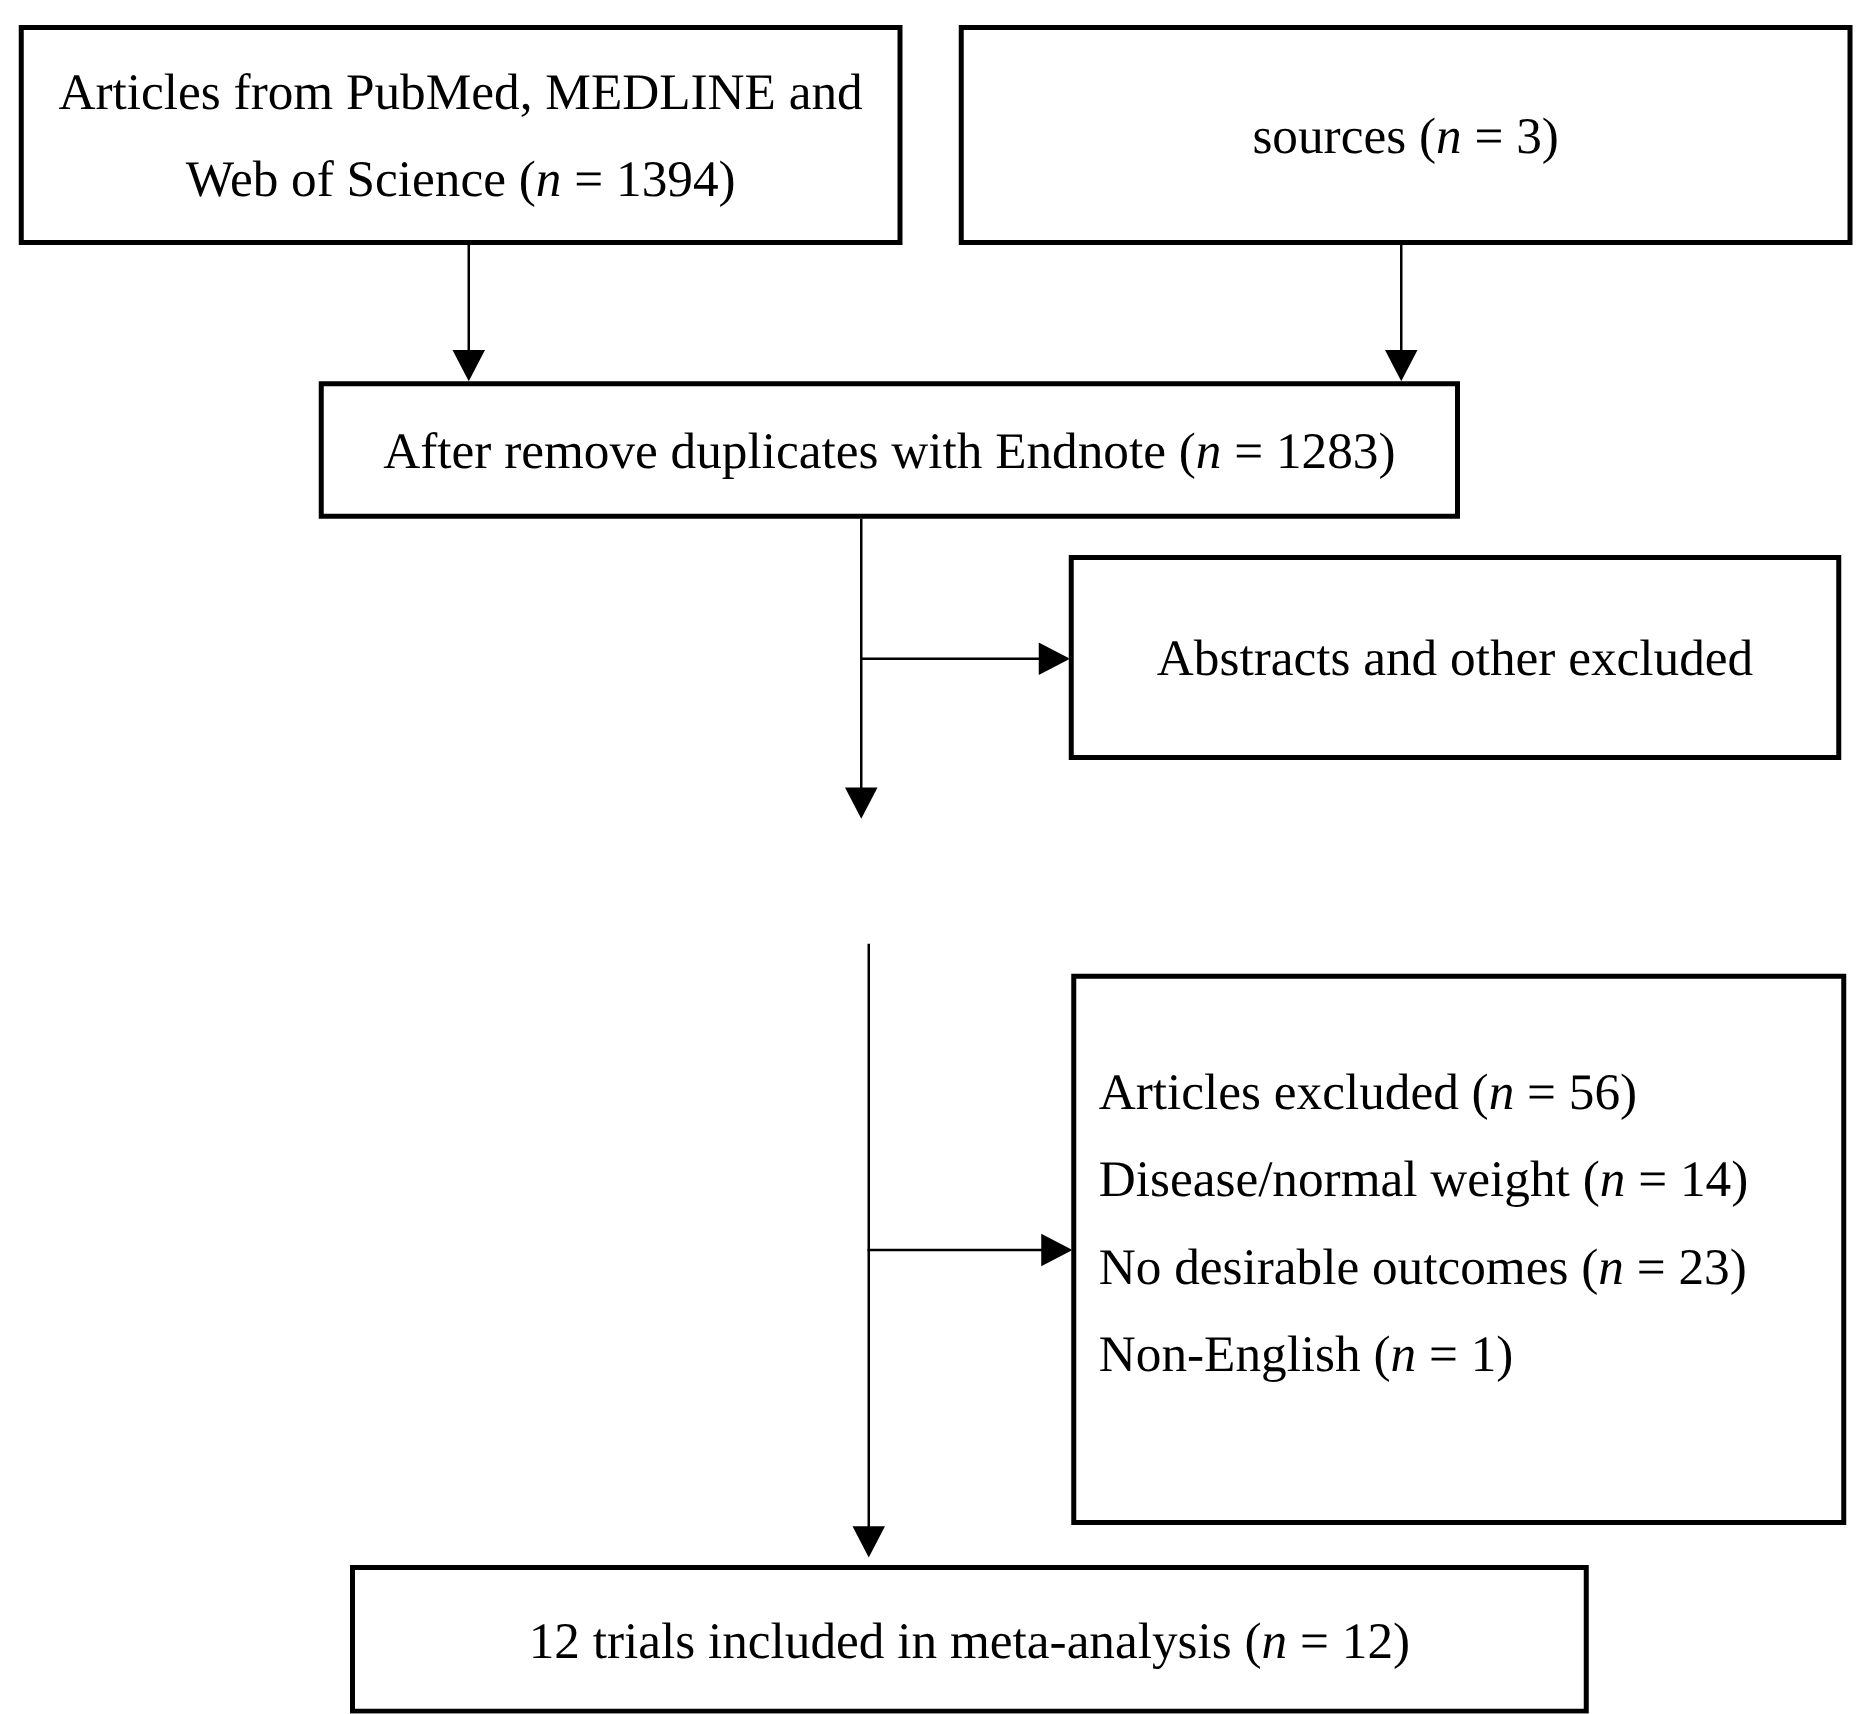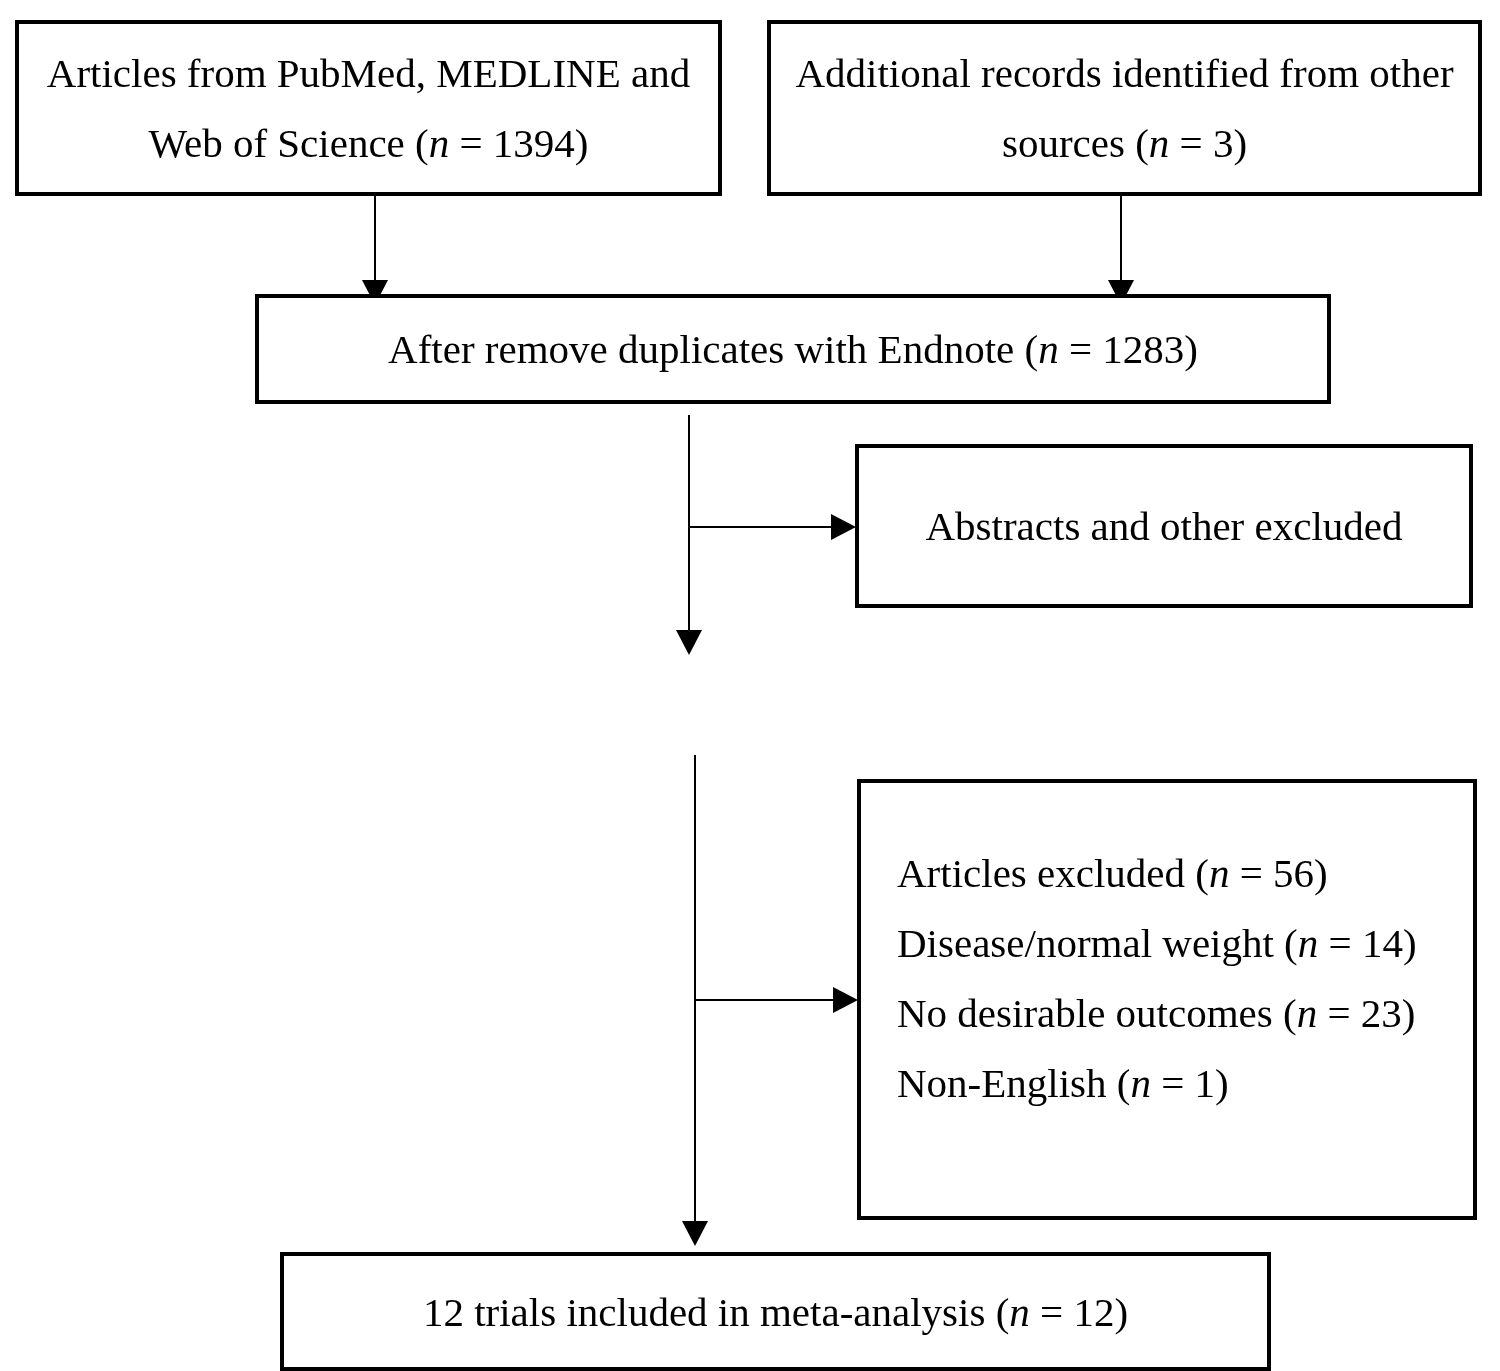--- a/index.html
+++ b/index.html
@@ -26,21 +26,21 @@
     align-items:center;
     text-align:center;
     font-size:41px;
     line-height:70px;
   }
   .box .line{white-space:nowrap;}
   .box.left-align{
     justify-content:flex-start;
     align-items:flex-start;
     text-align:left;
-    padding:55px 10px 0 36px;
+    padding:55px 10px 0 18px;
   }
   .vline,.hline{position:absolute;background:var(--ink);}
   .vline{width:2px;}
   .hline{height:2px;}
   .tri-down{
     position:absolute;width:0;height:0;
     border-left:13px solid transparent;
     border-right:13px solid transparent;
     border-top:25px solid var(--ink);
   }
@@ -56,31 +56,30 @@
 <body>
 
 <div class="stage">
 
   <div class="box" style="left:15px;top:20px;width:707px;height:176px;">
     <div class="line fmt-n">Articles from PubMed, MEDLINE and</div>
     <div class="line fmt-n">Web of Science (<i>n</i> = 1394)</div>
   </div>
 
   <div class="box" style="left:767px;top:20px;width:715px;height:176px;">
-    <div class="line fmt-n">Additional records identified from other</div>
     <div class="line fmt-n">sources (<i>n</i> = 3)</div>
   </div>
 
   <div class="vline" style="left:374px;top:196px;height:86px;"></div>
   <div class="tri-down" style="left:362px;top:280px;"></div>
 
   <div class="vline" style="left:1120px;top:196px;height:86px;"></div>
   <div class="tri-down" style="left:1108px;top:280px;"></div>
 
-  <div class="box" style="left:255px;top:294px;width:1076px;height:110px;">
+  <div class="box" style="left:255px;top:305px;width:913px;height:110px;">
     <div class="line fmt-n">After remove duplicates with Endnote (<i>n</i> = 1283)</div>
   </div>
 
   <div class="vline" style="left:688px;top:415px;height:217px;"></div>
   <div class="tri-down" style="left:676px;top:630px;"></div>
   <div class="hline" style="left:689px;top:526px;width:144px;"></div>
   <div class="tri-right" style="left:831px;top:514px;"></div>
 
   <div class="box" style="left:855px;top:444px;width:618px;height:164px;">
     <div class="line fmt-n">Abstracts and other excluded</div>

